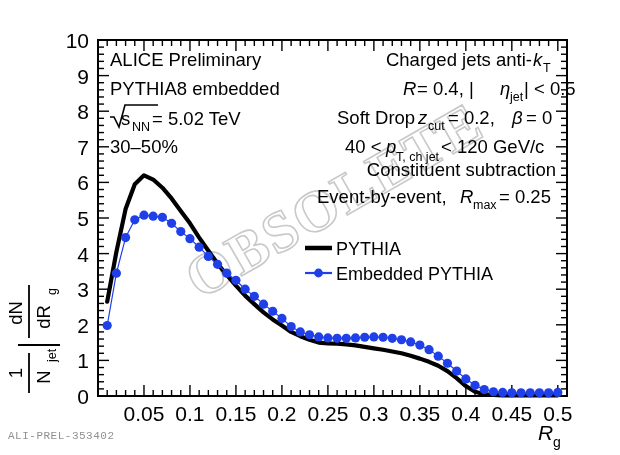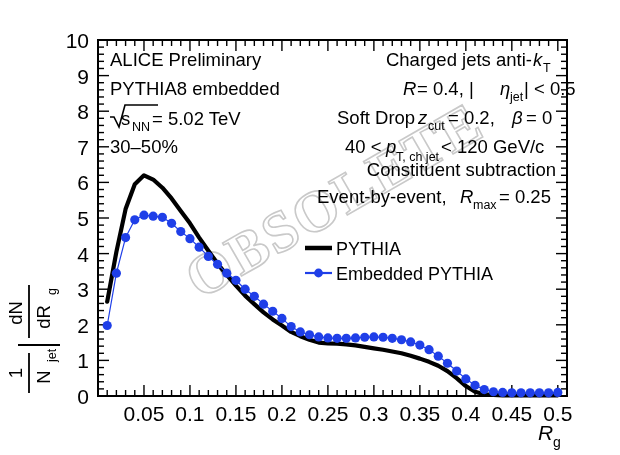--- a/index.html
+++ b/index.html
@@ -428,13 +428,14 @@
       </g>
     </g>
 
     <g>
       <text class="axis-title" x="538" y="440">R</text>
       <text class="axis-title-sub" x="553" y="447">g</text>
     </g>
 
   </svg>
 
+  <div class="credit">ALI-PREL-353402</div>
 </div>
 
 </body></html>

